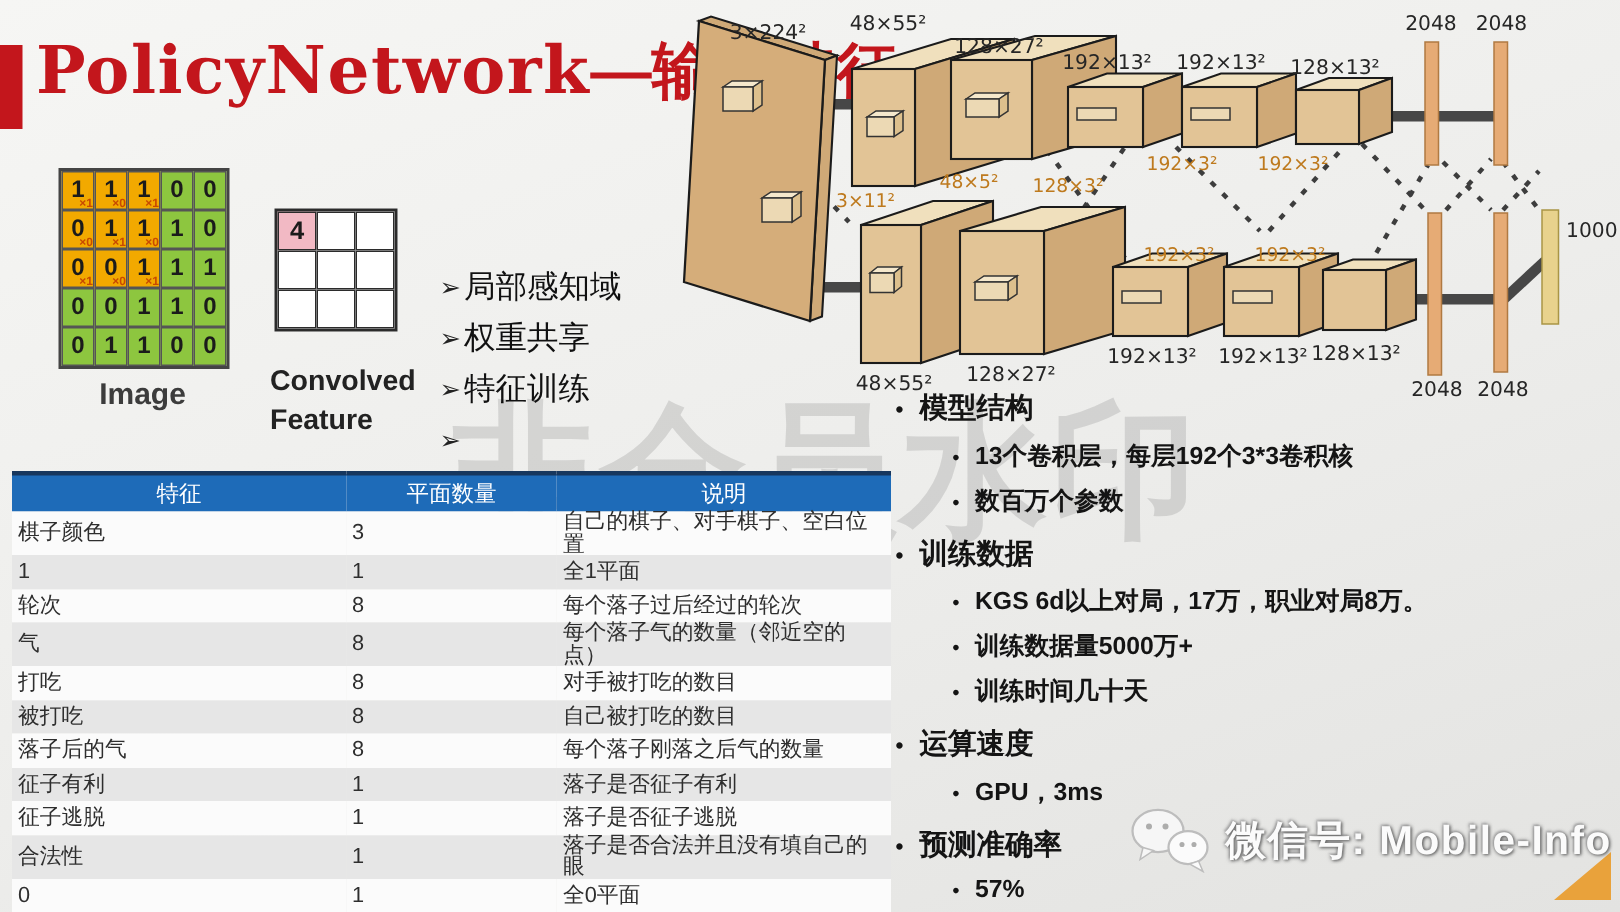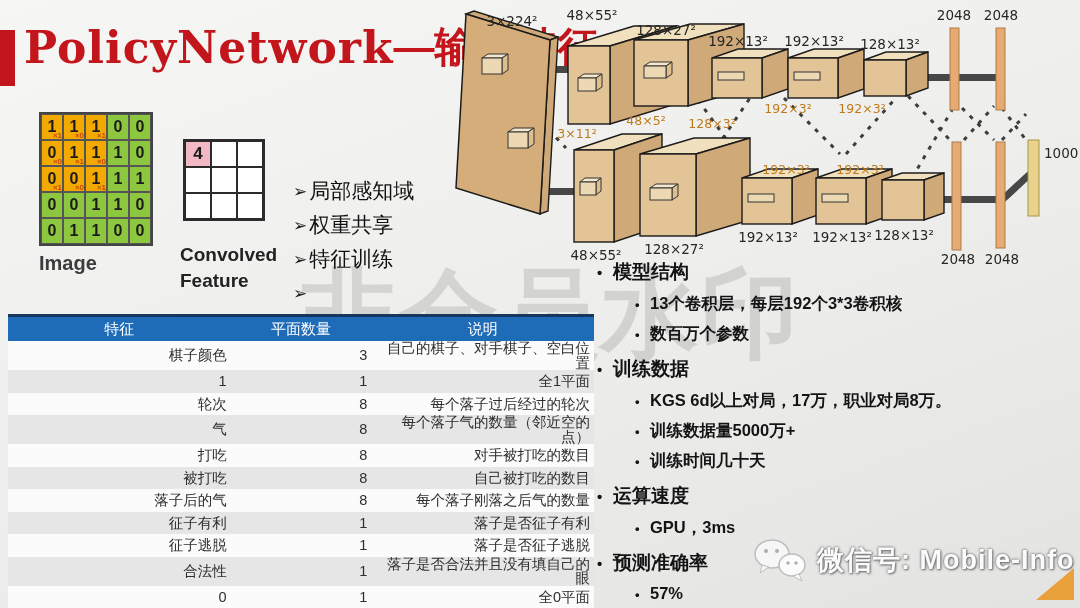--- a/index.html
+++ b/index.html
@@ -21,39 +21,39 @@
     font-size:44px;color:var(--title-red);letter-spacing:1px;}
   .title-cn{font-weight:800;font-size:41px;color:var(--title-red);}
   
   #image-grid{position:absolute;left:39px;top:112px;display:grid;
     grid-template-columns:repeat(5,22px);grid-auto-rows:26px;border:2px solid #444;}
   .igcell{position:relative;border:1px solid #555;display:flex;align-items:center;
     justify-content:center;font-weight:700;font-size:16px;color:#1b1b1b;}
   .igcell.g{background:var(--grid-green);}
   .igcell.k{background:var(--grid-orange);}
   .igcell .mark{position:absolute;right:0;bottom:-1px;font-size:8px;font-weight:700;color:#C84A00;}
-  .image-label{position:absolute;left:39px;top:252px;width:112px;text-align:left;
+  .image-label{position:absolute;left:39px;top:252px;width:112px;text-align:center;
     font-size:20px;font-weight:600;color:#3c3c3c;}
   #conv-grid{position:absolute;left:183px;top:139px;display:grid;
     grid-template-columns:repeat(3,26px);grid-auto-rows:26px;border:2px solid #2b2b2b;background:#fff;}
   .cvcell{border:1px solid #2b2b2b;display:flex;align-items:center;justify-content:center;
     font-weight:700;font-size:17px;color:#1b1b1b;background:#fff;}
   .cvcell.pink{background:var(--pink);}
   .conv-label{position:absolute;left:180px;top:242px;width:112px;font-size:19px;
     line-height:26px;font-weight:600;color:#222;}
   
   .lbullets{position:absolute;left:293px;top:174px;font-size:21px;color:#111;}
   .lbullet{display:flex;align-items:center;height:34px;}
   .lbullet .arr{margin-right:2px;font-size:17px;color:#222;}
   
   .ftable{position:absolute;left:8px;top:314px;width:586px;border-collapse:collapse;
     font-size:14.5px;}
   .ftable th{background:var(--header-blue);color:#fff;font-weight:400;font-size:15px;
     height:24px;border-top:3px solid var(--header-navy);padding:0;}
-  .ftable td{height:22.5px;text-align:right;color:#2e2e2e;padding:0 4px;line-height:1;}
+  .ftable td{height:22.5px;text-align:left;color:#2e2e2e;padding:0 4px;line-height:1;}
   .ftable tr:nth-child(even) td{background:var(--row-alt);}
   .ftable tr:nth-child(odd) td{background:#FBFBFB;}
   .ftable{border-bottom:2px solid var(--header-navy);}
   .c1{width:38%;} .c2{width:24%;} .c3{width:38%;}
   
   .rbullets{position:absolute;left:597px;top:255px;width:486px;color:#141414;}
   .rb-group{margin-bottom:11px;}
   .rb-l1{display:flex;align-items:baseline;font-size:19px;font-weight:700;margin:4px 0;}
   .rb-l1 .dot{width:16px;font-size:15px;}
   .rb-l2{display:flex;align-items:baseline;font-size:16.5px;font-weight:700;margin:8px 0 8px 38px;}

